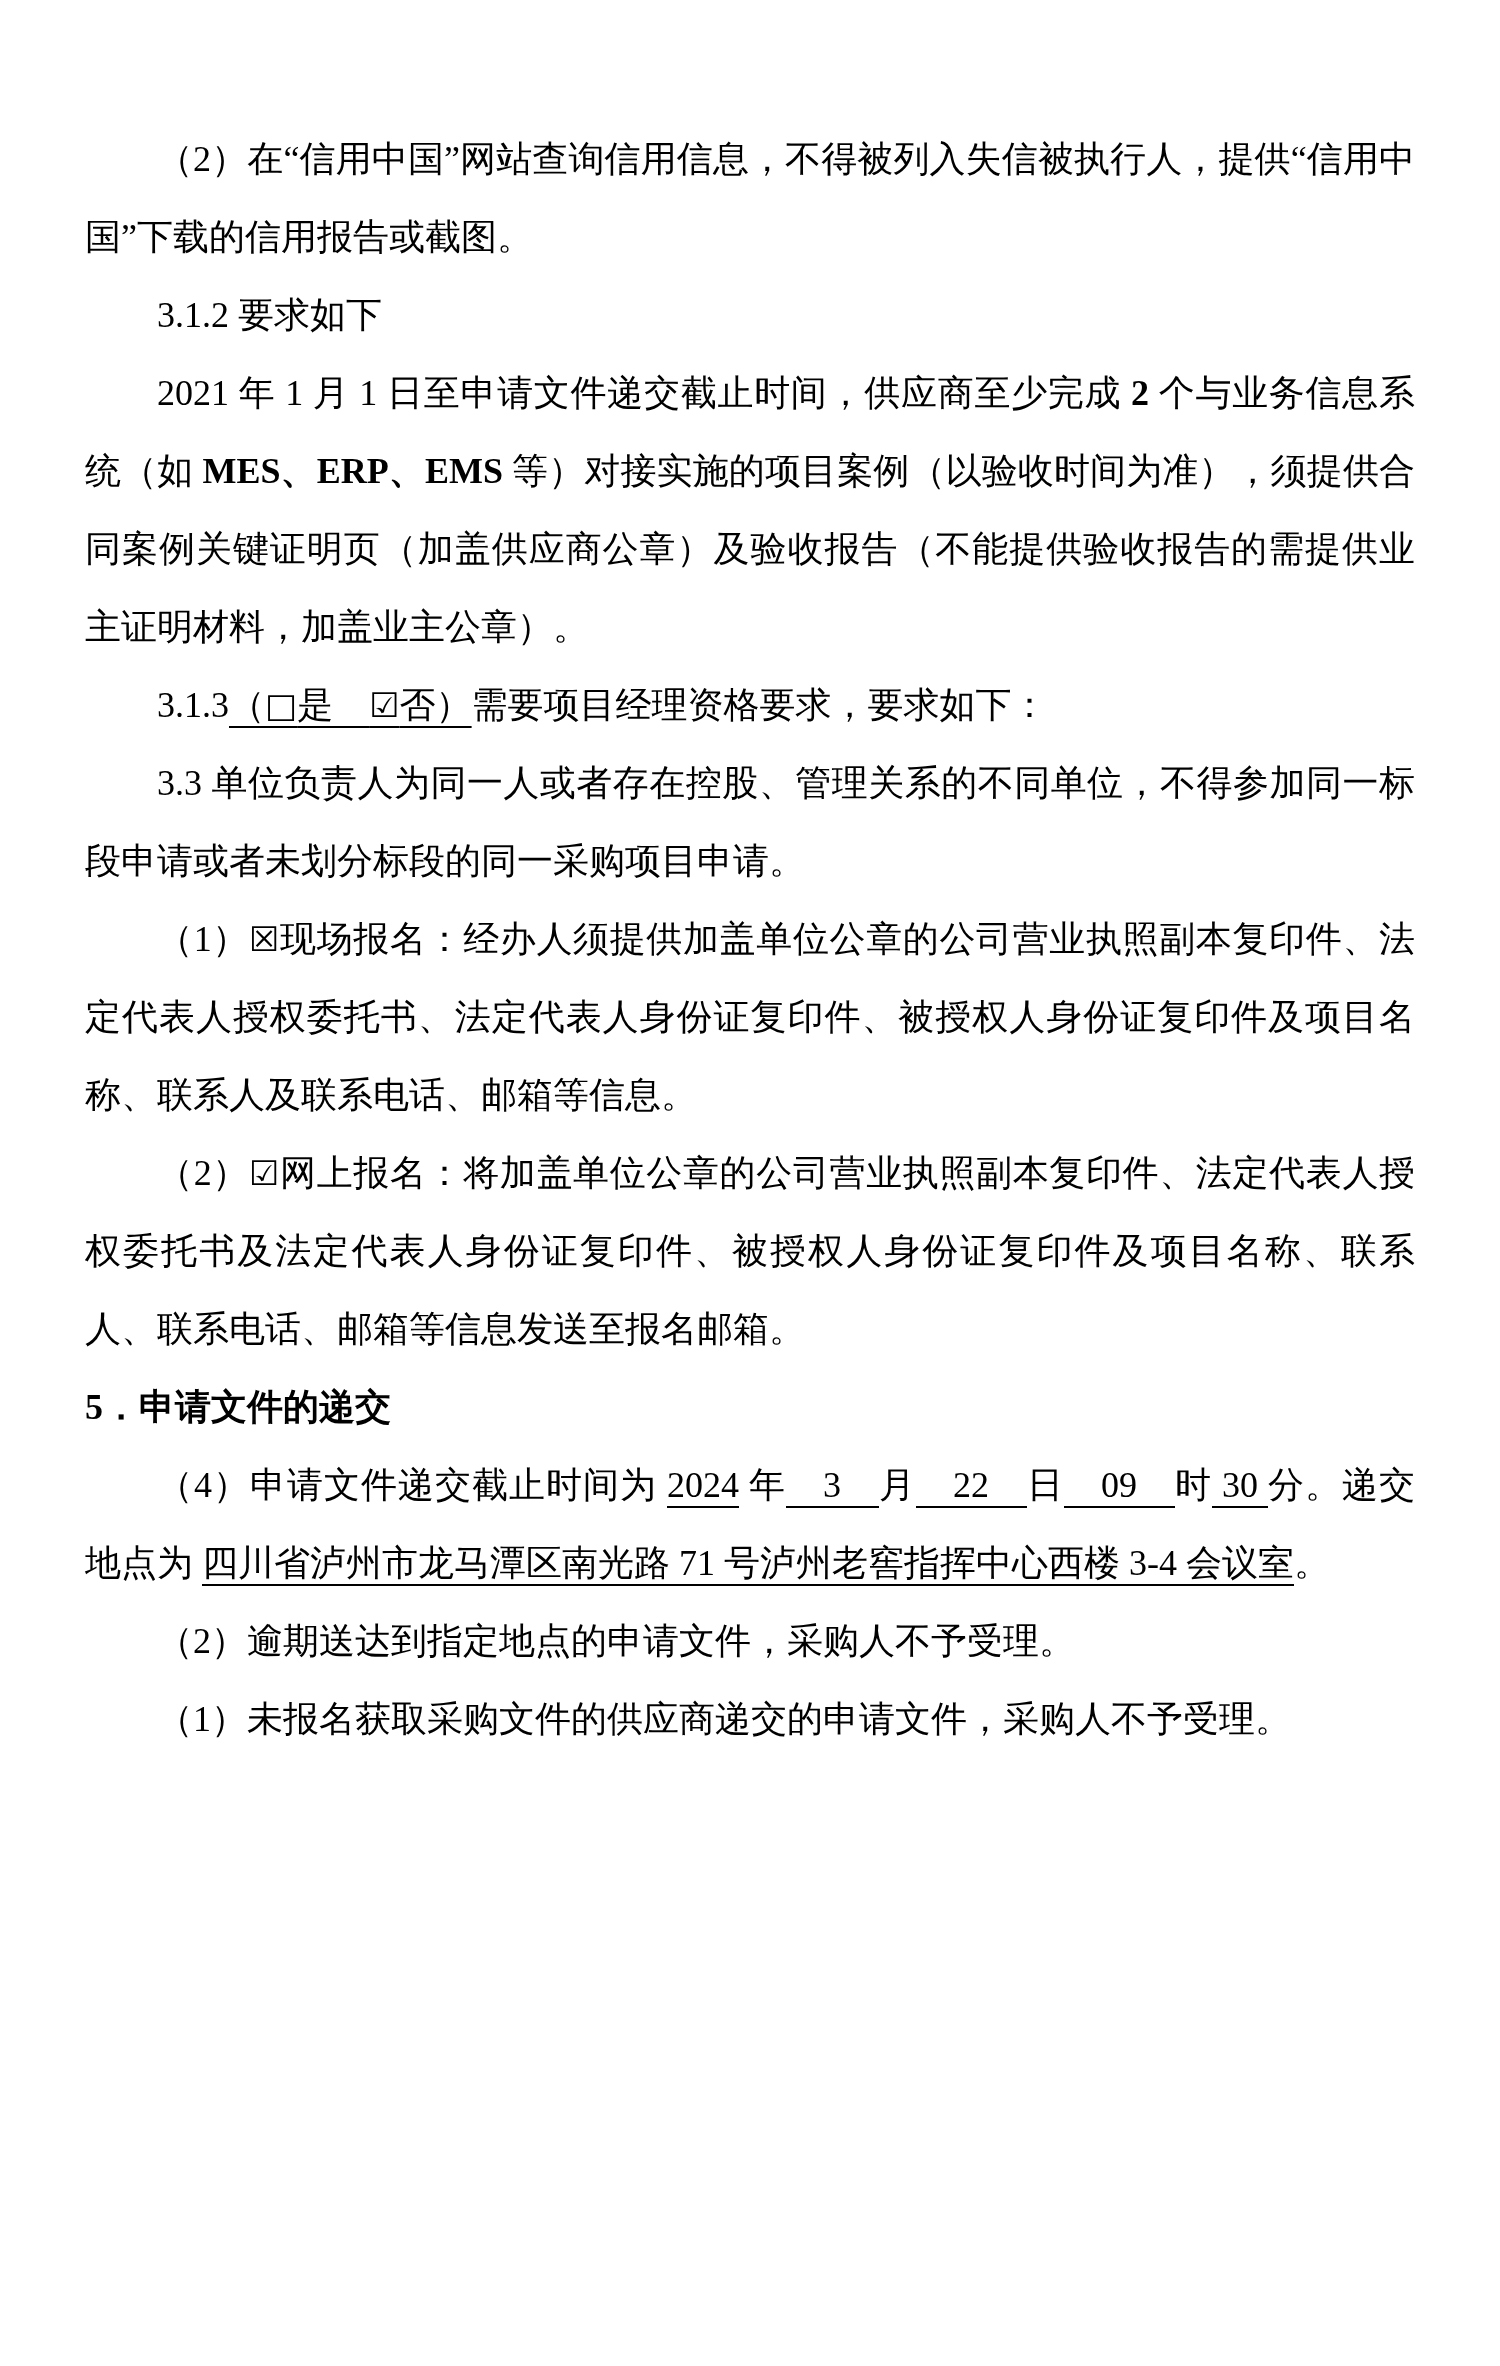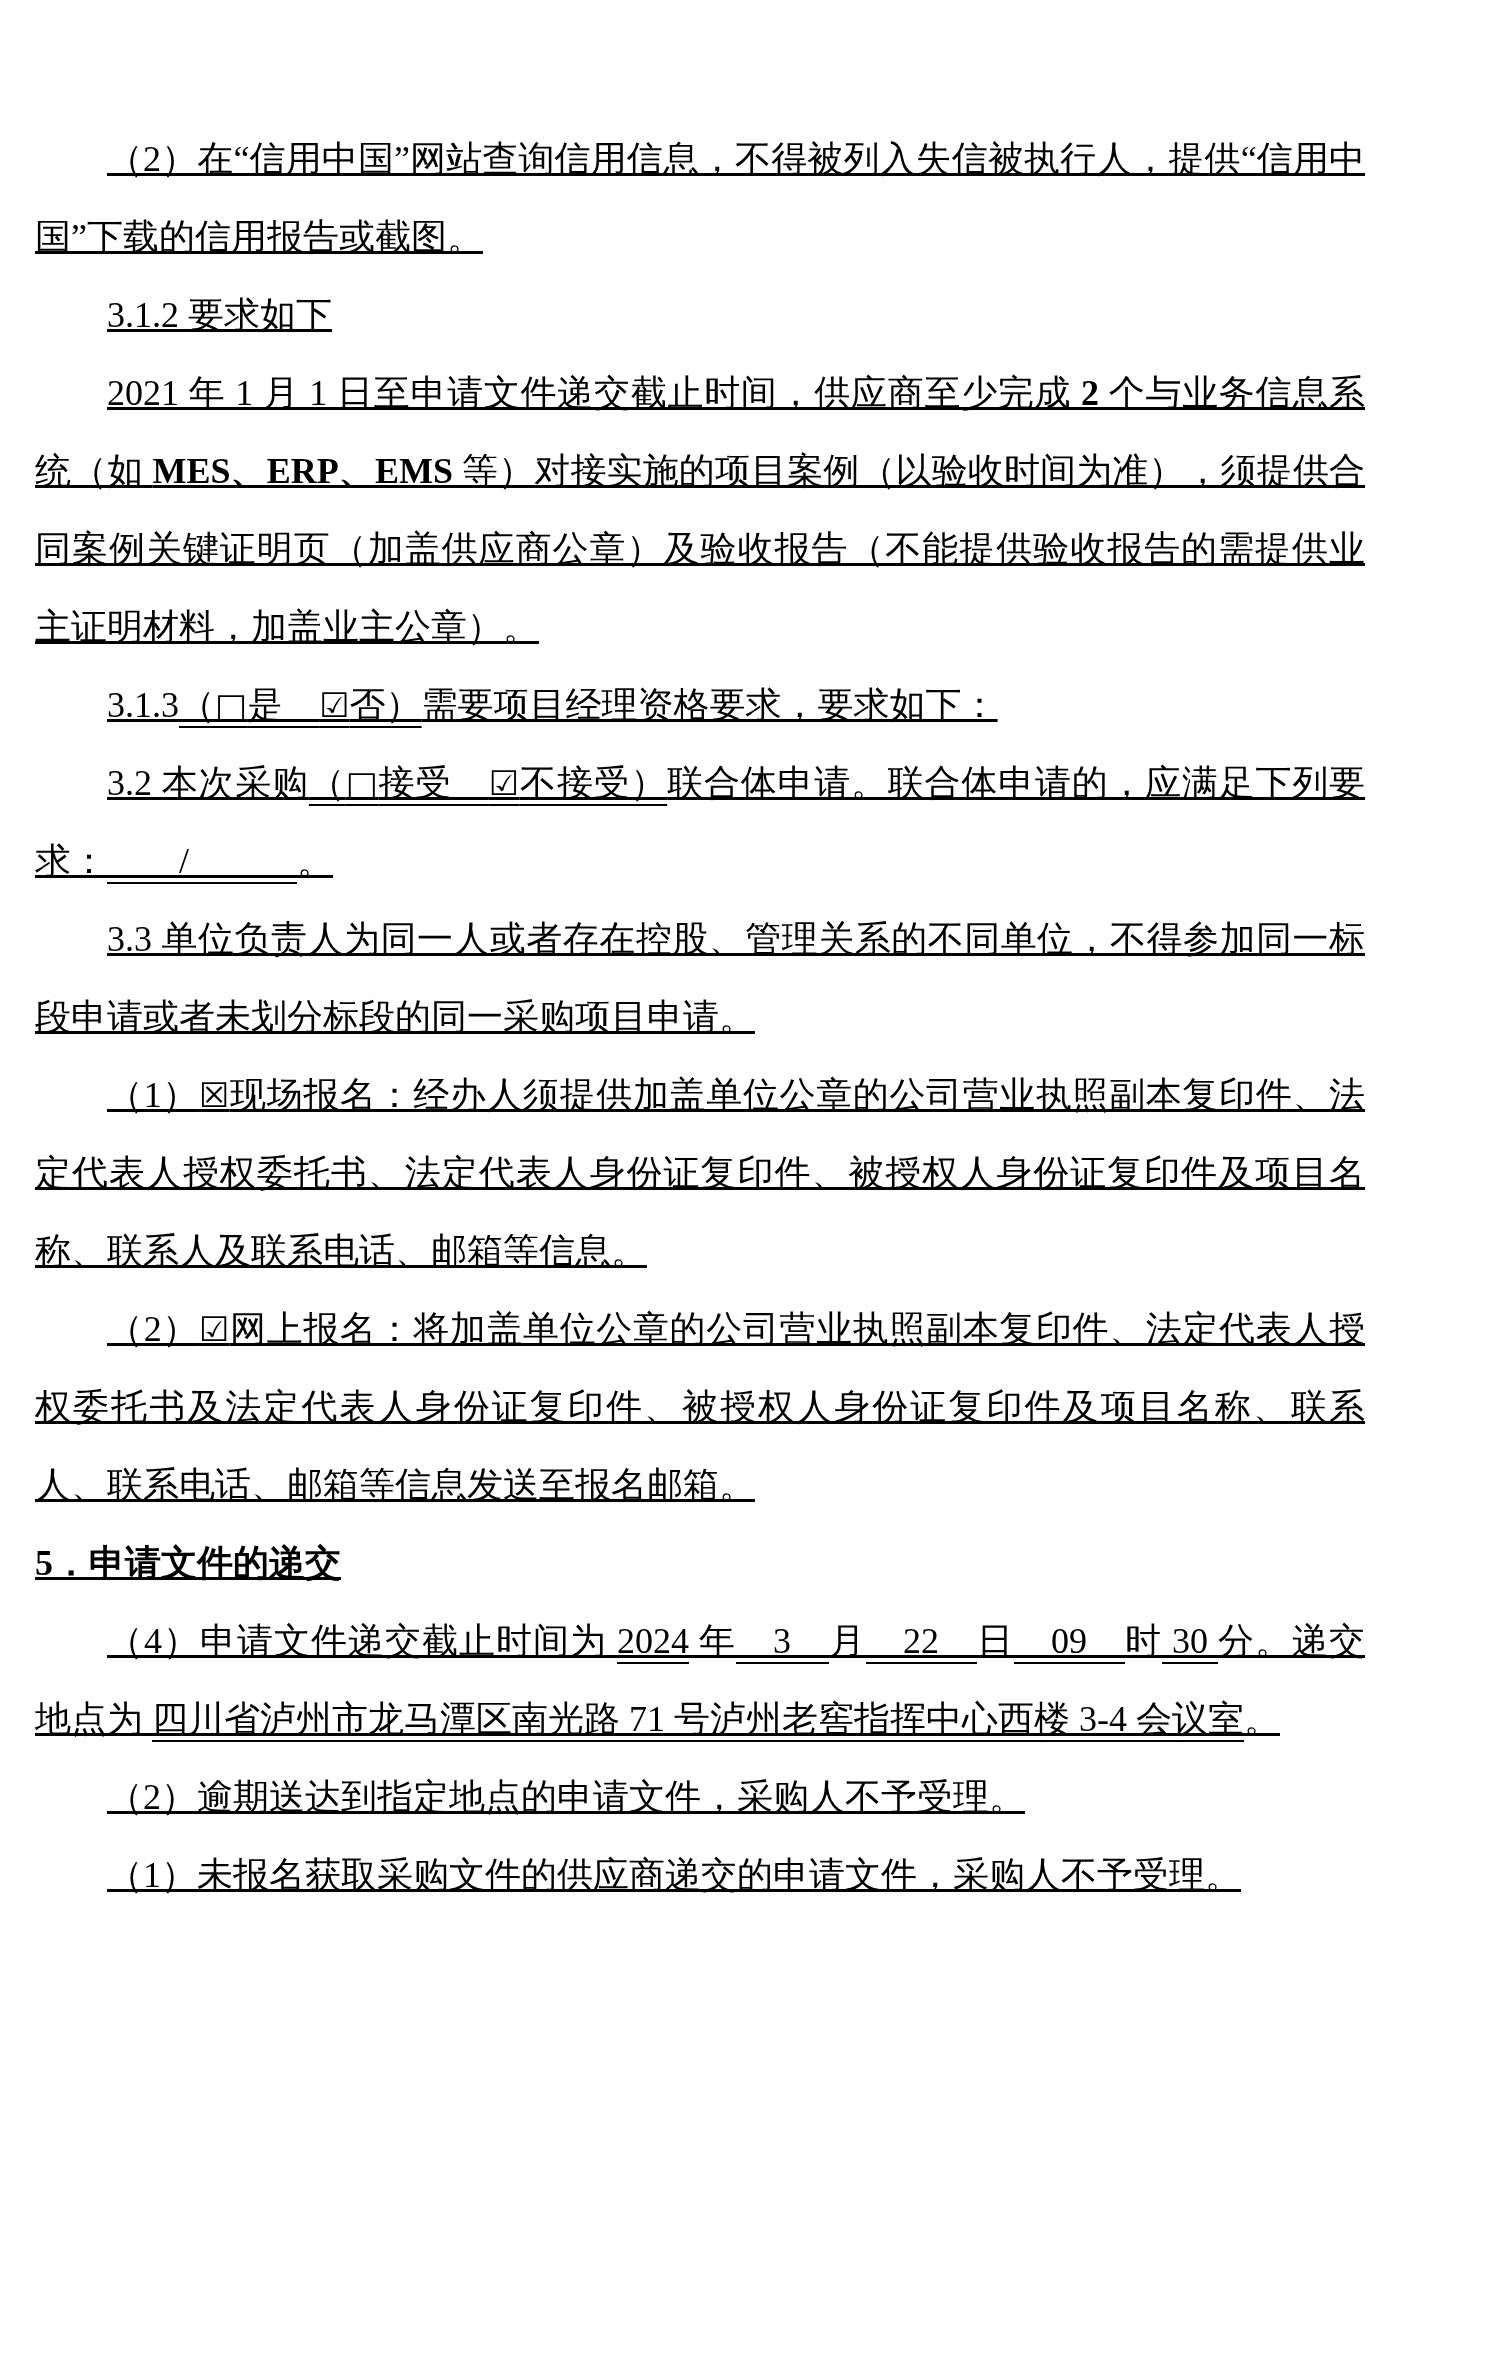--- a/index.html
+++ b/index.html
@@ -8,26 +8,25 @@
     background: #ffffff;
   }
   .page {
     position: relative;
     width: 1500px;
     height: 2366px;
     margin: 0 auto;
     background: #ffffff;
     color: #000000;
     box-sizing: border-box;
-    padding: 120px 85px 0 35px;
+    padding: 120px 85px 0 85px;
     overflow: hidden;
     font-family: "Liberation Serif", "DejaVu Serif", serif;
     font-size: 36px;
     line-height: 78px;
-    text-decoration: underline;
   }
   .doc-body {
     width: 1330px;
   }
   p.para {
     margin: 0;
     padding: 0;
     text-align: justify;
     word-break: break-all;
   }
@@ -51,21 +50,20 @@
 </style>
 </head>
 <body>
 
 <div class="page">
   <div class="doc-body">
       <p class="para indent"><span>（2）在“信用中国”网站查询信用信息，不得被列入失信被执行人，提供“信用中国”下载的信用报告或截图。</span></p>
       <p class="para indent"><span>3.1.2 要求如下</span></p>
       <p class="para indent"><span>2021 年 1 月 1 日至申请文件递交截止时间，供应商至少完成 </span><span class="b">2</span><span> 个与业务信息系统（如 </span><span class="b">MES、ERP、EMS</span><span> 等）对接实施的项目案例（以验收时间为准），须提供合同案例关键证明页（加盖供应商公章）及验收报告（不能提供验收报告的需提供业主证明材料，加盖业主公章）。</span></p>
       <p class="para indent"><span>3.1.3</span><span class="u">（</span><span class="u icon-run">□</span><span class="u">是　</span><span class="u icon-run">☑</span><span class="u">否）</span><span>需要项目经理资格要求，要求如下：</span></p>
-      <p class="para indent"><span>3.2 本次采购</span><span class="u">（</span><span class="u icon-run">□</span><span class="u">接受　</span><span class="u icon-run">☑</span><span class="u">不接受）</span><span>联合体申请。联合体申请的，应满足下列要求：</span><span class="u">　　/　　　</span><span>。</span></p>
       <p class="para indent"><span>3.3 单位负责人为同一人或者存在控股、管理关系的不同单位，不得参加同一标段申请或者未划分标段的同一采购项目申请。</span></p>
       <p class="para indent"><span>（1）</span><span class="icon-run">☒</span><span>现场报名：经办人须提供加盖单位公章的公司营业执照副本复印件、法定代表人授权委托书、法定代表人身份证复印件、被授权人身份证复印件及项目名称、联系人及联系电话、邮箱等信息。</span></p>
       <p class="para indent"><span>（2）</span><span class="icon-run">☑</span><span>网上报名：将加盖单位公章的公司营业执照副本复印件、法定代表人授权委托书及法定代表人身份证复印件、被授权人身份证复印件及项目名称、联系人、联系电话、邮箱等信息发送至报名邮箱。</span></p>
       <p class="para heading"><span class="b">5．申请文件的递交</span></p>
       <p class="para indent"><span>（4）申请文件递交截止时间为 </span><span class="u">2024</span><span> 年</span><span class="u">　3　</span><span>月</span><span class="u">　22　</span><span>日</span><span class="u">　09　</span><span>时</span><span class="u"> 30 </span><span>分。递交地点为 </span><span class="u">四川省泸州市龙马潭区南光路 71 号泸州老窖指挥中心西楼 3-4 会议室</span><span>。</span></p>
       <p class="para indent"><span>（2）逾期送达到指定地点的申请文件，采购人不予受理。</span></p>
       <p class="para indent"><span>（1）未报名获取采购文件的供应商递交的申请文件，采购人不予受理。</span></p>
     </div>
 </div>
 

